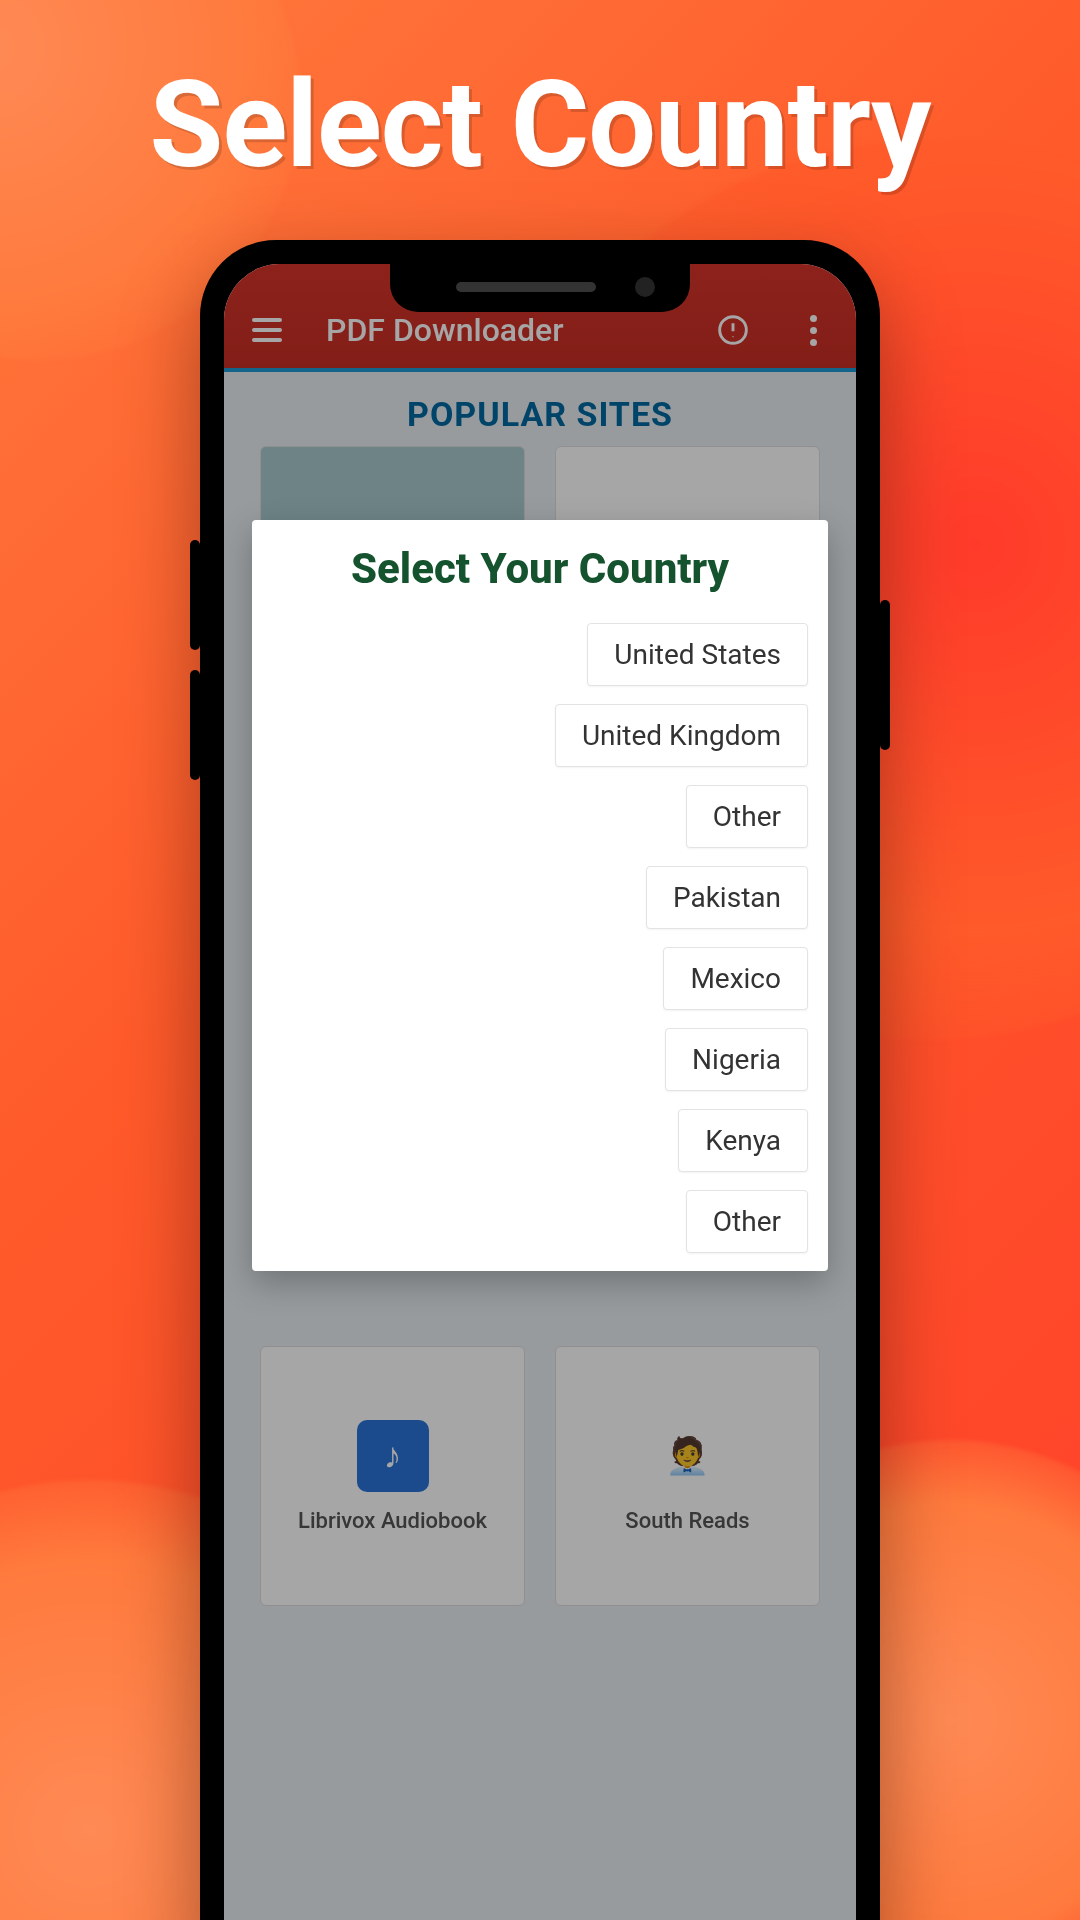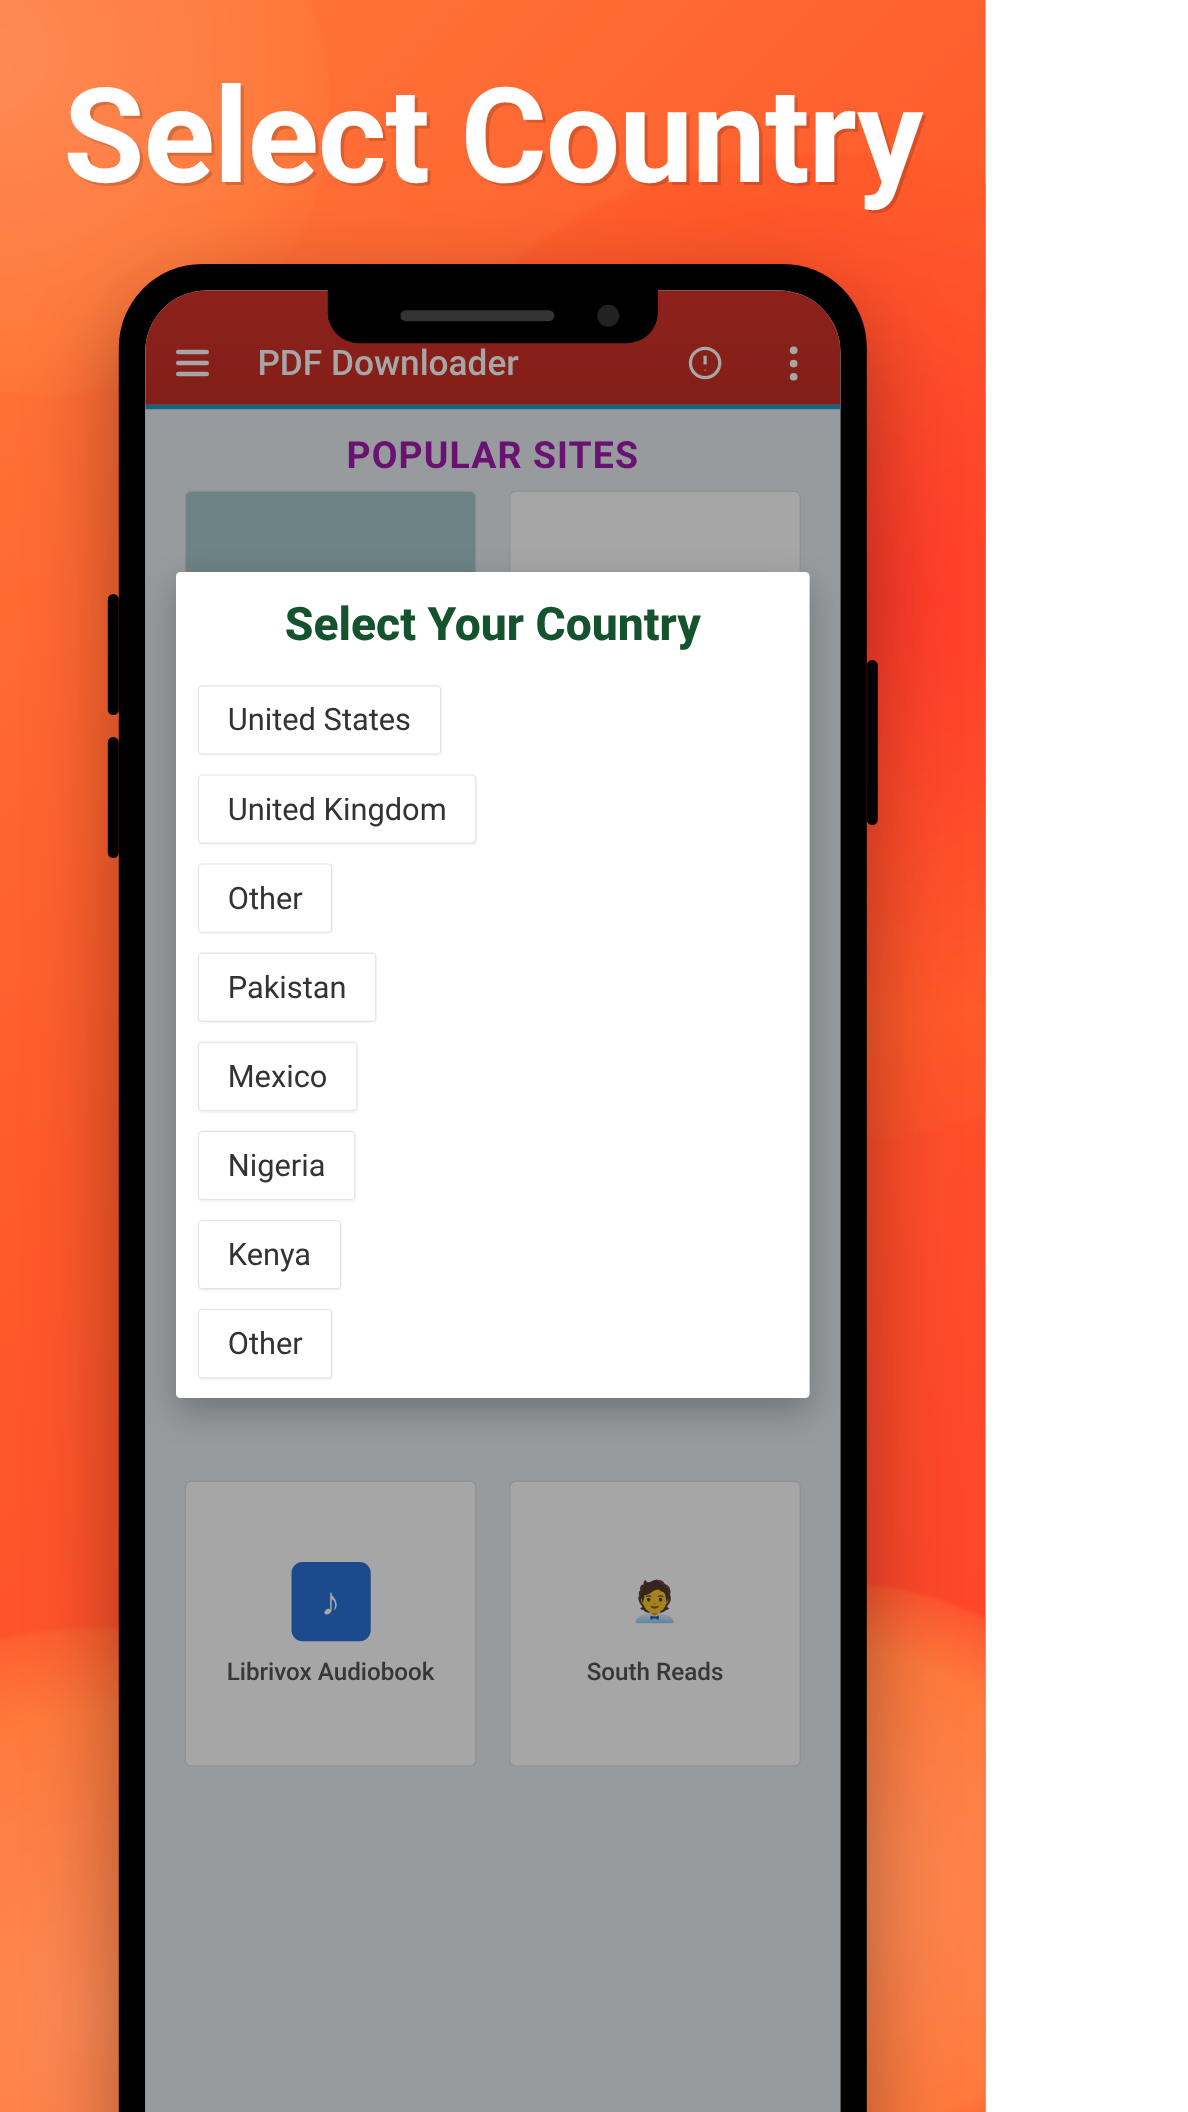--- a/index.html
+++ b/index.html
@@ -1,21 +1,21 @@
 <!DOCTYPE html>
 <html><head>
 <meta charset="utf-8">
 <style>
   * { margin: 0; padding: 0; box-sizing: border-box; }
   html, body { width: 1080px; height: 1920px; overflow: hidden; font-family: -apple-system, BlinkMacSystemFont, "Segoe UI", Roboto, Helvetica, Arial, sans-serif; }
 
   
   .promo-bg {
     position: relative;
-    width: 896px; height: 1920px;
+    width: 1080px; height: 1920px;
     background: linear-gradient(135deg, #ff7a3d 0%, #ff5a2a 40%, #ff3f2a 100%);
     overflow: hidden;
   }
   
   .blob { position: absolute; border-radius: 50%; filter: blur(2px); }
   .blob.b1 { width: 520px; height: 520px; left: -220px; top: -160px;
              background: radial-gradient(circle at 40% 40%, #ff8a55 0%, #ff7a3d 60%, rgba(255,122,61,0) 80%); }
   .blob.b2 { width: 900px; height: 900px; right: -300px; top: 140px;
              background: radial-gradient(circle at 55% 45%, #ff3a2a 0%, #ff5a2a 55%, rgba(255,90,42,0) 78%); }
   .blob.b3 { width: 700px; height: 700px; left: -260px; bottom: -260px;
@@ -83,21 +83,21 @@
   }
   .app-topbar .title { font-size: 32px; font-weight: 500; flex: 1; }
   .app-topbar .icon { width: 42px; height: 42px; display:flex; align-items:center; justify-content:center; }
   .app-topbar svg { width: 32px; height: 32px; stroke:#fff; fill:none; stroke-width:2.2; }
   .kebab { display:flex; flex-direction:column; gap:5px; align-items:center; justify-content:center; }
   .kebab span { width:7px; height:7px; background:#fff; border-radius:50%; }
   .hamb { display:flex; flex-direction:column; gap:6px; }
   .hamb span { width:30px; height:4px; background:#fff; border-radius:2px; }
 
   .section-title {
-    text-align:center; font-size: 34px; font-weight:700; color:#a21caf;
+    text-align:center; font-size: 34px; font-weight:700; color:#0369a1;
     padding: 22px 0 12px;
     letter-spacing: 1px;
   }
 
   .site-grid {
     display:grid; grid-template-columns: 1fr 1fr; gap: 30px;
     padding: 0 36px;
   }
   .site-card {
     background:#fff; border:1px solid #ddd; border-radius:6px;
@@ -119,21 +119,21 @@
   .modal {
     position:absolute; left:28px; right:28px; top:256px;
     background:#fff; border-radius:4px;
     box-shadow: 0 12px 32px rgba(0,0,0,0.25);
     padding: 24px 20px 18px;
   }
   .modal-title {
     text-align:center; font-size:42px; font-weight:800; color:#14532d;
     margin-bottom: 30px;
   }
-  .country-list { display:flex; flex-direction:column; align-items:flex-start; gap:18px; }
+  .country-list { display:flex; flex-direction:column; align-items:flex-end; gap:18px; }
   .country-btn {
     background:#fff; border:1px solid #e3e3e3; border-radius:4px;
     padding: 14px 26px;
     font-size:28px; color:#333;
     box-shadow: 0 1px 2px rgba(0,0,0,0.05);
     cursor:pointer;
   }
 </style>
 </head>
 <body>

